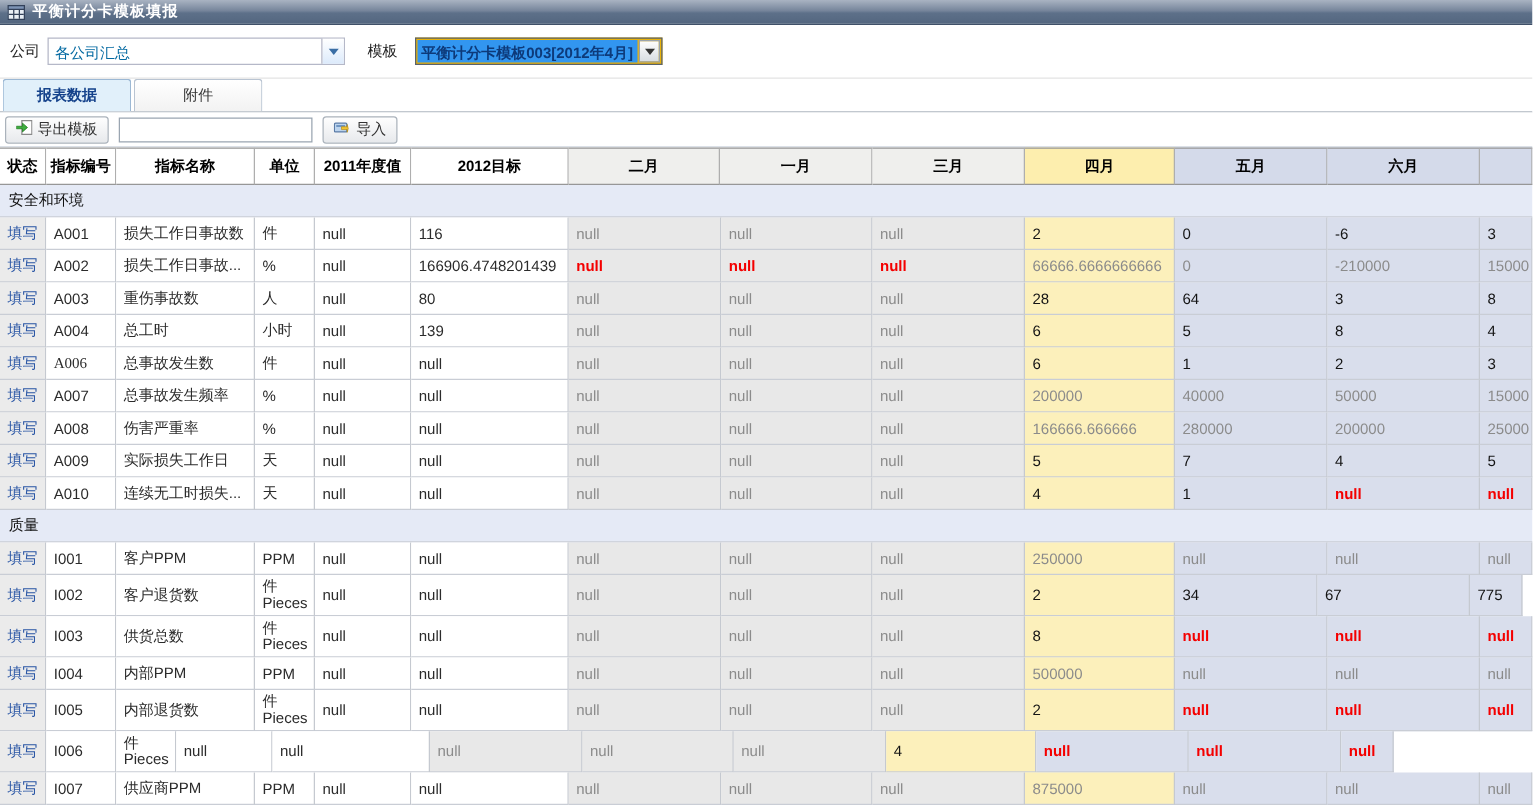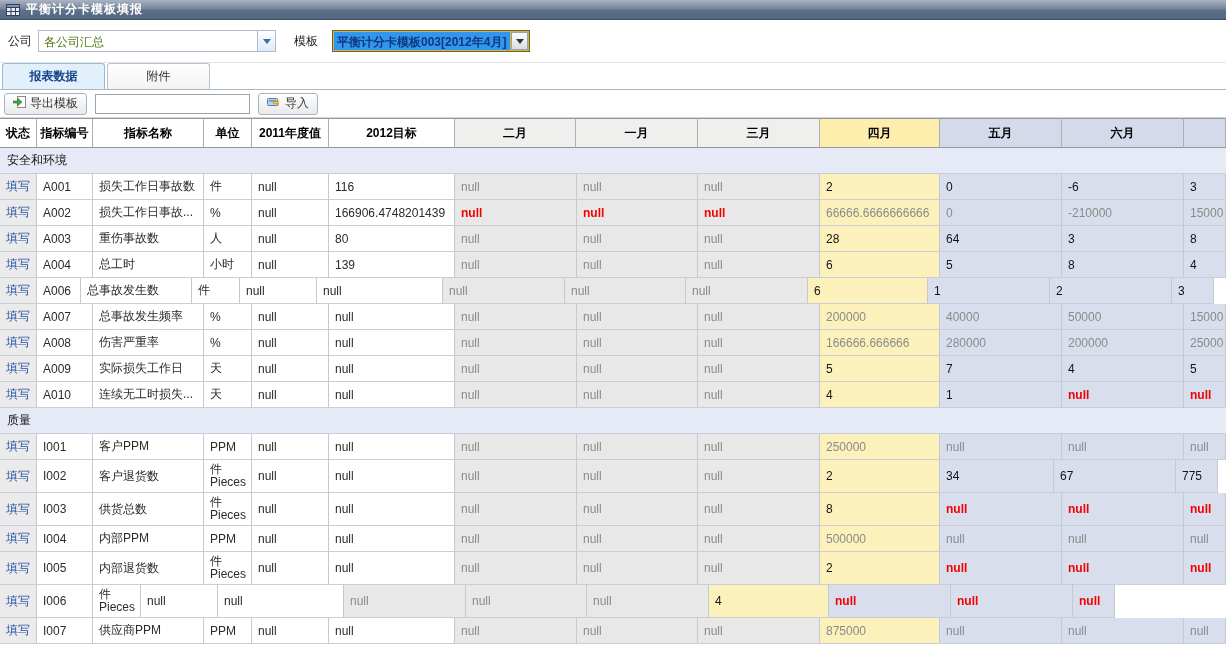--- a/index.html
+++ b/index.html
@@ -11,21 +11,21 @@
     background:linear-gradient(180deg,#a9b3c2 0%,#76859b 45%,#5d7089 55%,#53667f 100%);
     border-bottom:1px solid #3f5068; }
   .titlebar .ttl { color:#fff; font-weight:bold; font-size:12px; letter-spacing:1px; }
   .titlebar svg { display:block; }
 
   
   .form-row { height:42px; display:flex; align-items:center; padding-left:8px; background:#fff; }
   .form-row label { margin-right:6px; color:#222; }
   .combo { display:flex; height:22px; align-items:stretch; }
   .combo-ext { width:238px; border:1px solid #b5b8c8; background:#fff; }
-  .combo-ext .txt { flex:1; padding:3px 5px; color:#4d7c0f; white-space:nowrap; overflow:hidden; }
+  .combo-ext .txt { flex:1; padding:3px 5px; color:#0369a1; white-space:nowrap; overflow:hidden; }
   .combo-ext .trig { width:18px; border-left:1px solid #b5b8c8;
     background:linear-gradient(180deg,#ffffff,#dceafb); display:flex; align-items:center; justify-content:center; }
   .tri-blue { width:0; height:0; border-left:4px solid transparent; border-right:4px solid transparent; border-top:5px solid #3a6ea5; }
   .combo-win { width:198px; border:1px solid #58636e; background:#eab308; margin-left:8px; padding:1px; }
   .combo-win .txt { flex:1; background:#3296f0; color:#0d3a7a; font-weight:bold;
     padding:2px 3px; white-space:nowrap; overflow:hidden; }
   .combo-win .trig { width:17px; margin-left:1px; border:1px solid #9aa4ae;
     background:linear-gradient(180deg,#fdfdfd,#d8dde2); display:flex; align-items:center; justify-content:center; }
   .tri-dark { width:0; height:0; border-left:4px solid transparent; border-right:4px solid transparent; border-top:5px solid #333; }
   .tpl-label { margin-left:18px; }
@@ -219,21 +219,21 @@
         <div class="gcell m-gray c-gray" style="width: 122px;">null</div>
         <div class="gcell m-yellow c-black" style="width: 120px;">6</div>
         <div class="gcell m-blue c-black" style="width: 122px;">5</div>
         <div class="gcell m-blue c-black" style="width: 122px;">8</div>
         <div class="gcell m-blue c-black" style="width: 42px;">4</div>
       </div>
       <div class="grow" style="height: 26px;">
         <div class="gcell status-cell" style="width: 37px;">
           <div class="fill-link">填写</div>
         </div>
-        <div class="gcell plain-cell code-cell" style="width: 44px;">A006</div>
+        <div class="gcell plain-cell code-cell" style="width: 56px; font-family: Liberation Serif, serif;">A006</div>
         <div class="gcell plain-cell" style="width: 111px;">总事故发生数</div>
         <div class="gcell plain-cell" style="width: 48px;">件</div>
         <div class="gcell plain-cell" style="width: 77px;">null</div>
         <div class="gcell plain-cell" style="width: 126px;">null</div>
         <div class="gcell m-gray c-gray" style="width: 122px;">null</div>
         <div class="gcell m-gray c-gray" style="width: 121px;">null</div>
         <div class="gcell m-gray c-gray" style="width: 122px;">null</div>
         <div class="gcell m-yellow c-black" style="width: 120px;">6</div>
         <div class="gcell m-blue c-black" style="width: 122px;">1</div>
         <div class="gcell m-blue c-black" style="width: 122px;">2</div>

